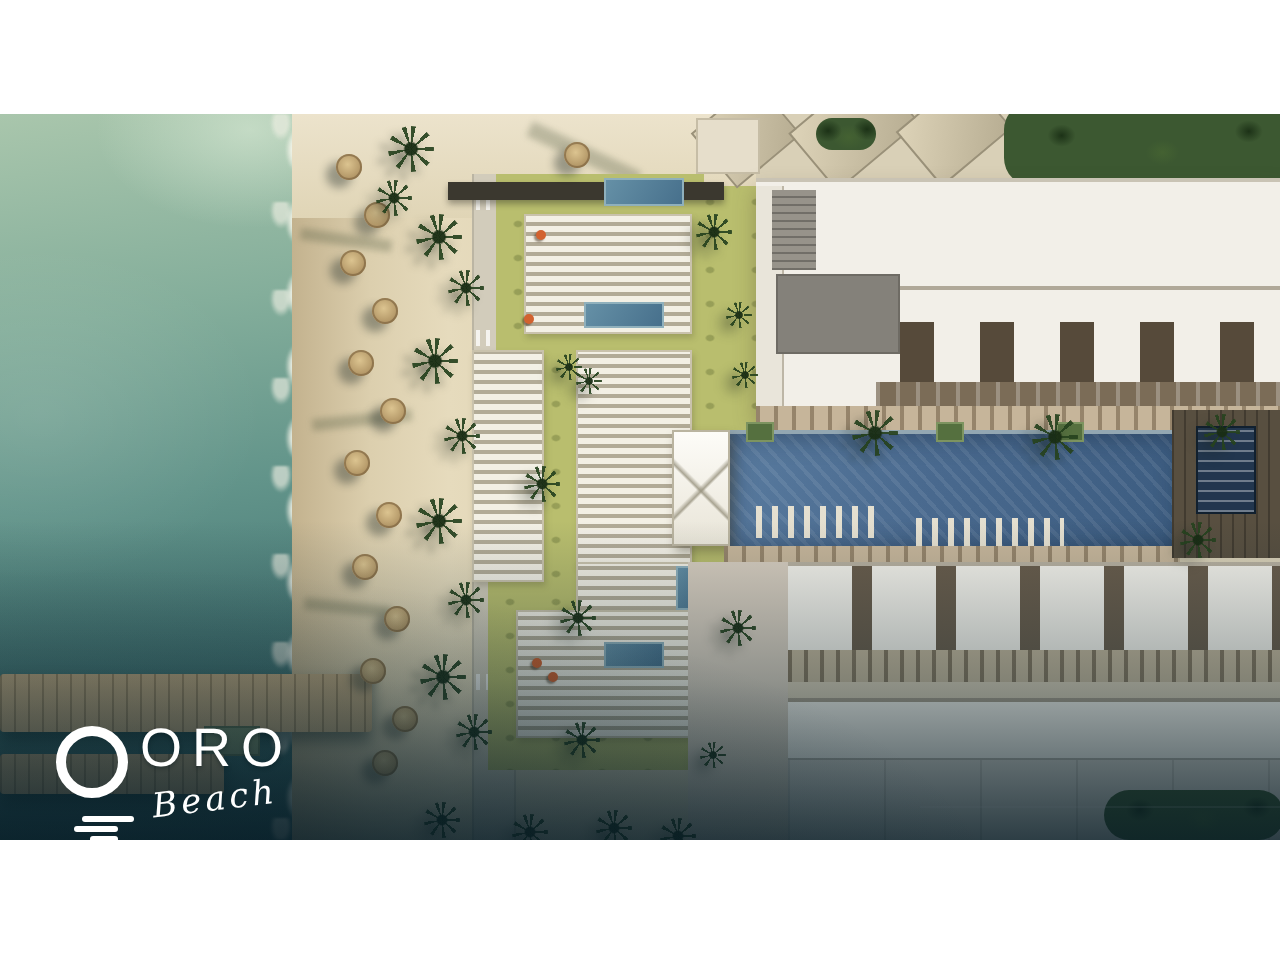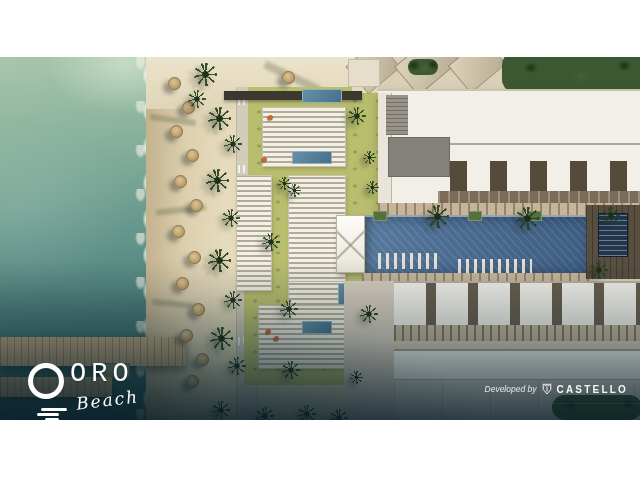--- a/index.html
+++ b/index.html
@@ -106,21 +106,21 @@
       radial-gradient(130% 90% at 8% 112%, rgba(8,30,40,.55), transparent 55%),
       linear-gradient(180deg, rgba(10,34,44,0) 56%, rgba(10,34,44,.34) 78%, rgba(7,28,38,.82) 100%);}
   .faintline{background:rgba(255,255,255,.18);}
   
   .logo{left:24px;top:300px;width:160px;height:58px;color:#ffffff;}
   .sunicon{left:4px;top:6px;width:26px;height:26px;border:5px solid #ffffff;border-radius:50%;}
   .wave{position:absolute;background:#ffffff;border-radius:2px;height:3px;}
   .w1{left:8px;top:40px;width:26px;}
   .w2{left:4px;top:45px;width:22px;}
   .w3{left:12px;top:50px;width:14px;}
-  .logotitle{left:46px;top:2px;font-family:Liberation Mono, monospace;font-size:27px;letter-spacing:5px;
+  .logotitle{left:46px;top:2px;font-family:Liberation Sans, sans-serif;font-size:27px;letter-spacing:5px;
     color:#fff;text-shadow:0 1px 2px rgba(0,20,25,.4);}
   .logoscript{left:52px;top:33px;font-family:"DejaVu Serif",serif;font-style:italic;font-size:17px;
     letter-spacing:2px;transform:rotate(-7deg);color:#fff;}
   .credits{top:326px;right:12px;display:flex;align-items:center;gap:5px;color:#f2f5f4;}
   .credprefix{font-style:italic;font-size:8.5px;opacity:.92;}
   .credname{font-size:10px;font-weight:700;letter-spacing:2.2px;}
 </style>
 </head>
 <body>
 
@@ -254,23 +254,15 @@
     <div class="abs logo">
       <div class="abs sunicon">
         <span class="wave w1"></span>
         <span class="wave w2"></span>
         <span class="wave w3"></span>
       </div>
       <div class="abs logotitle">ORO</div>
       <div class="abs logoscript">Beach</div>
     </div>
 
-    <div class="abs credits">
-      <span class="credprefix">Developed by</span>
-      <svg width="10" height="12" viewBox="0 0 10 12">
-        <path d="M1.2 1.2 h1.8 v1.2 h1.2 V1.2 h1.6 v1.2 h1.2 V1.2 h1.8 v5.2 L5 11 1.2 6.4 Z" fill="none" stroke="#ffffff" stroke-width="0.9"></path>
-        <line x1="5" y1="3.4" x2="5" y2="8.6" stroke="#ffffff" stroke-width="0.9"></line>
-      </svg>
-      <span class="credname">CASTELLO</span>
-    </div>
 
   </div>
 </div>
 
 </body></html>

